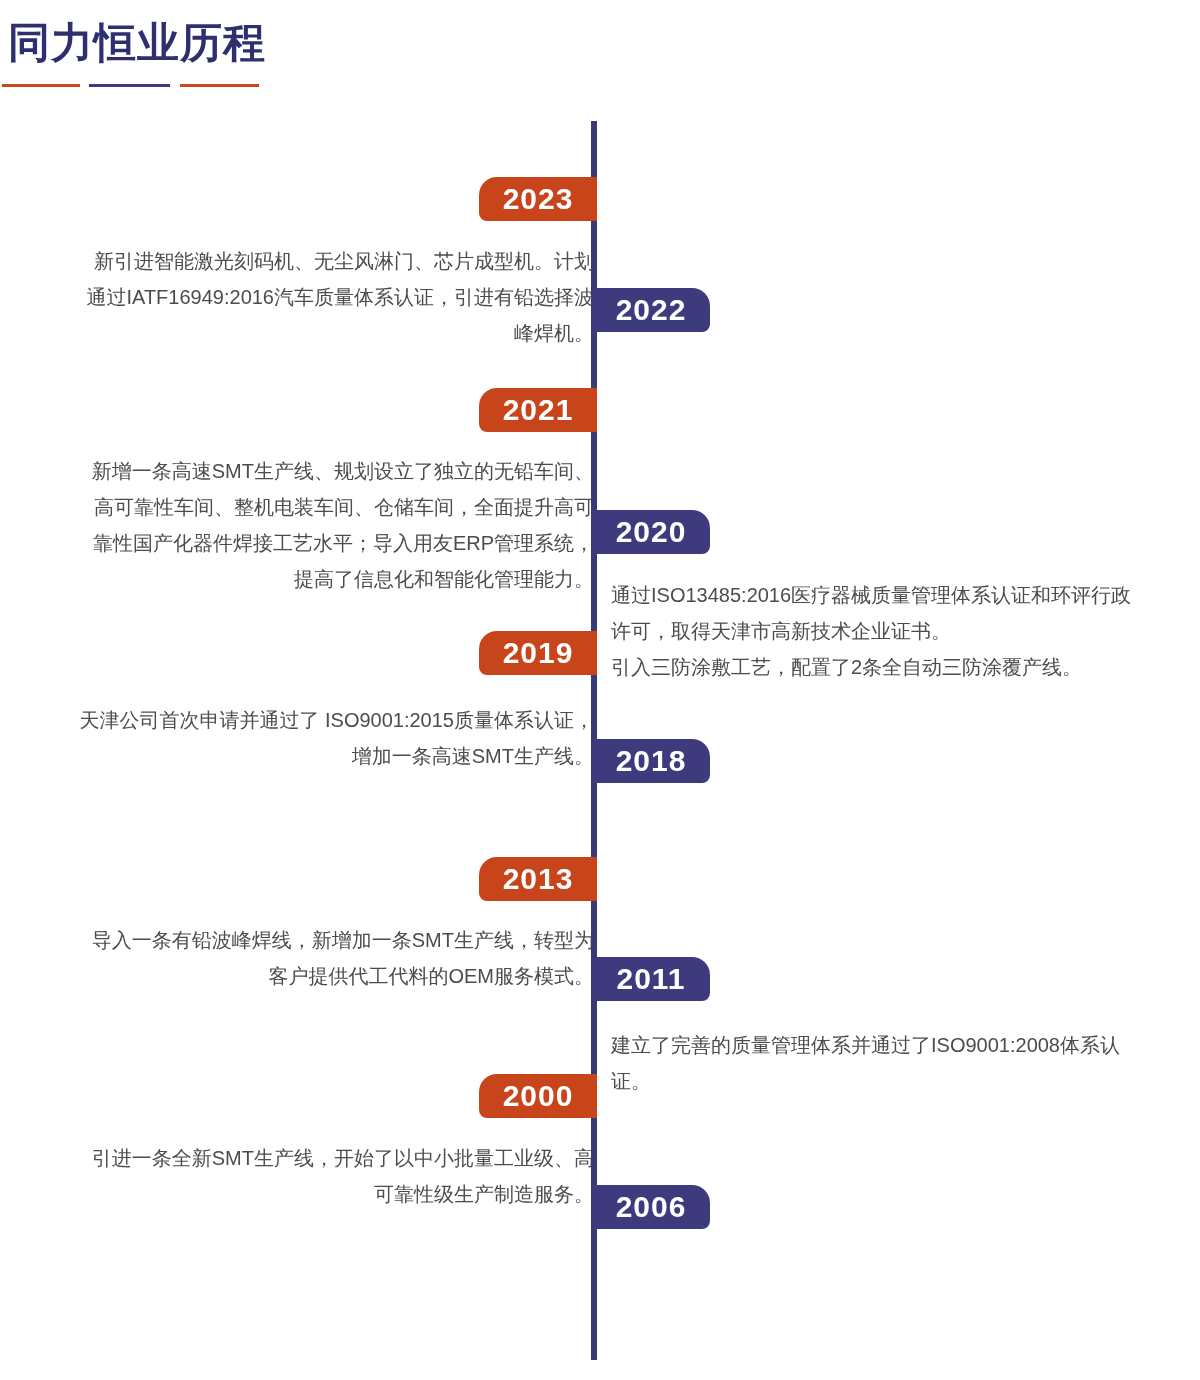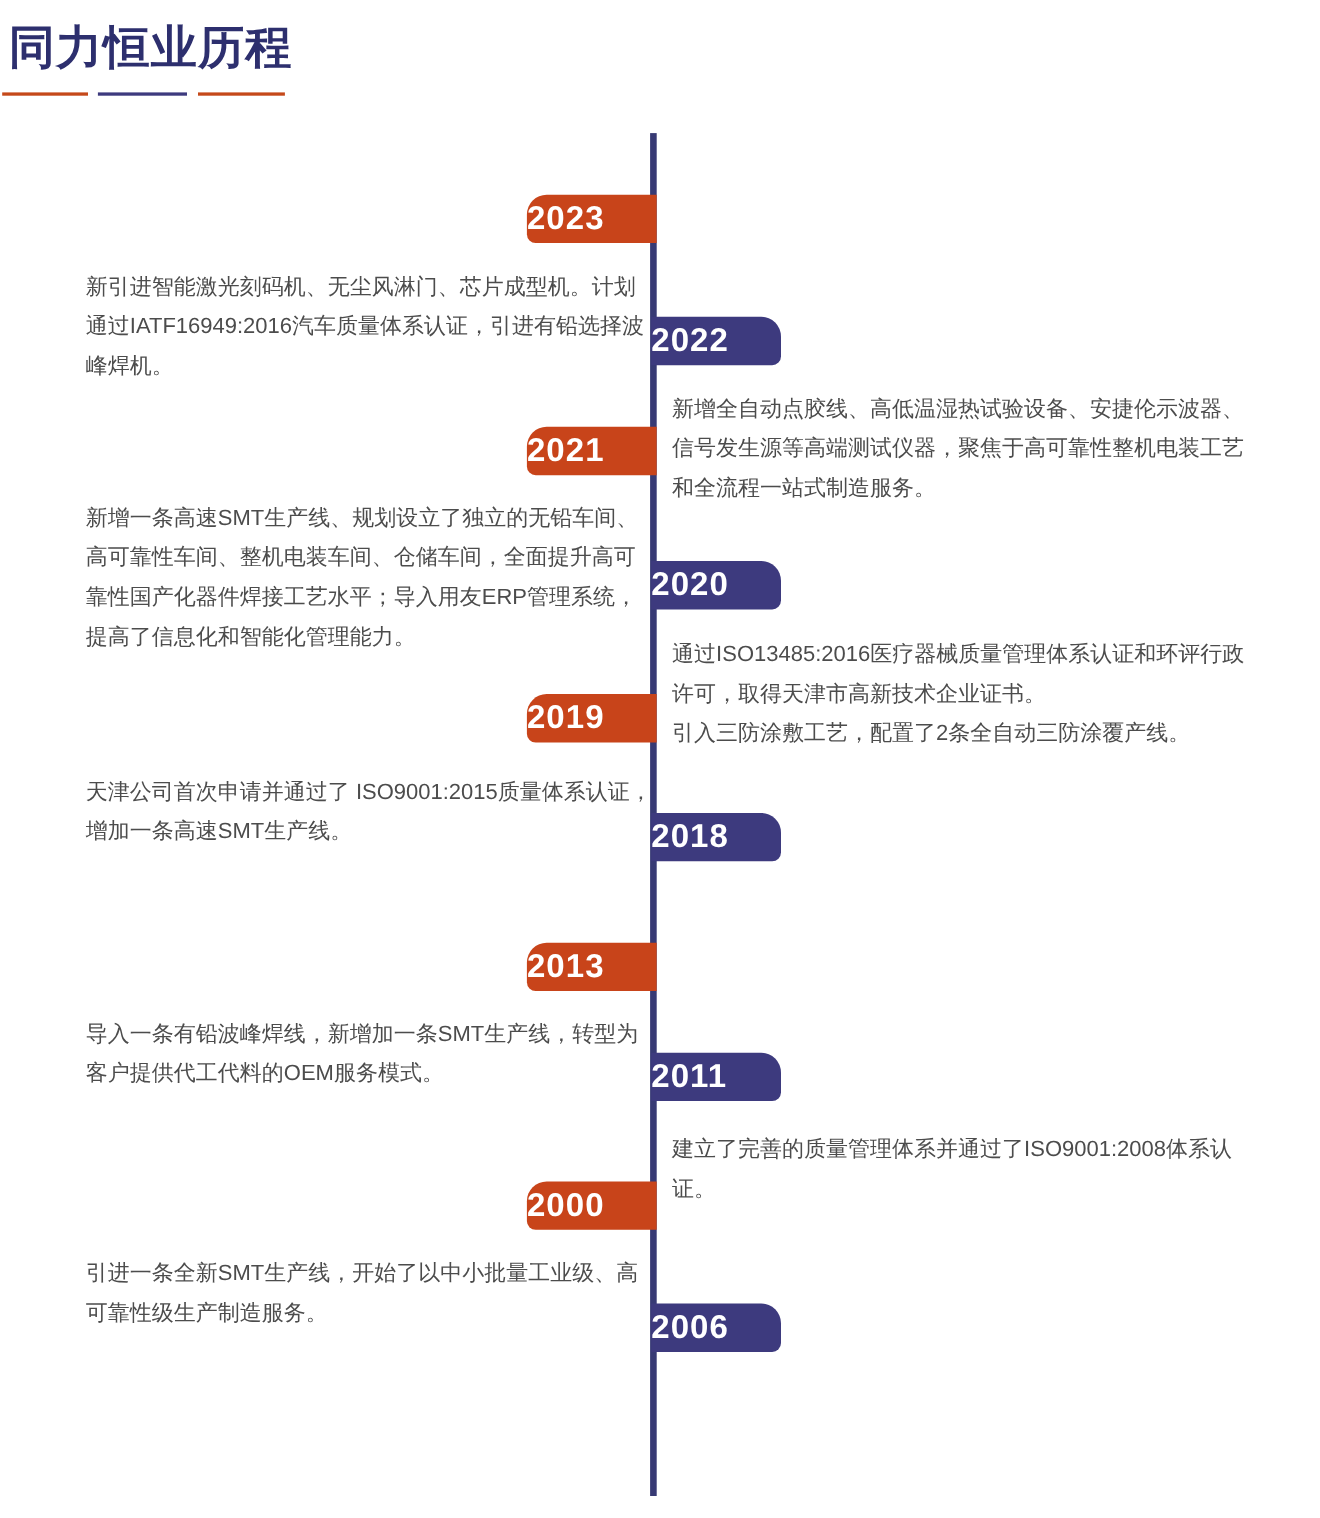--- a/index.html
+++ b/index.html
@@ -43,21 +43,21 @@
     height: 1239px;
     background: #373a74;
     z-index: 1;
   }
 
   .year-badge {
     position: absolute;
     width: 118px;
     height: 44px;
     line-height: 44px;
-    text-align: left;
+    text-align: center;
     font-size: 30px;
     font-weight: bold;
     color: #ffffff;
     z-index: 2;
     letter-spacing: 1px;
   }
   .badge-left {
     left: 479px;
     background: #c8441a;
     border-radius: 18px 0 0 8px;
@@ -68,40 +68,39 @@
     border-radius: 0 18px 8px 0;
   }
 
   .milestone-text {
     position: absolute;
     font-size: 20px;
     line-height: 36px;
     color: #4c4c4c;
     white-space: pre-line;
   }
-  .text-left  { left: 78px;  width: 516px; }
+  .text-left  { left: 78px;  width: 516px; text-align: right; }
   .text-right { left: 611px; width: 522px; }
 </style>
 </head>
 <body>
 
 <div class="stage">
 
   <div class="page-title">同力恒业历程</div>
   <div class="title-underline u1"></div>
   <div class="title-underline u2"></div>
   <div class="title-underline u3"></div>
 
   <div class="timeline-line"></div>
 
   <div class="year-badge badge-left" style="top:177px">2023</div>
   <div class="milestone-text text-left" style="top:243px">新引进智能激光刻码机、无尘风淋门、芯片成型机。计划通过IATF16949:2016汽车质量体系认证，引进有铅选择波峰焊机。</div>
 
   <div class="year-badge badge-right" style="top:288px">2022</div>
-  <div class="milestone-text text-right" style="top:354px">新增全自动点胶线、高低温湿热试验设备、安捷伦示波器、信号发生源等高端测试仪器，聚焦于高可靠性整机电装工艺和全流程一站式制造服务。</div>
 
   <div class="year-badge badge-left" style="top:388px">2021</div>
   <div class="milestone-text text-left" style="top:453px">新增一条高速SMT生产线、规划设立了独立的无铅车间、高可靠性车间、整机电装车间、仓储车间，全面提升高可靠性国产化器件焊接工艺水平；导入用友ERP管理系统，提高了信息化和智能化管理能力。</div>
 
   <div class="year-badge badge-right" style="top:510px">2020</div>
   <div class="milestone-text text-right" style="top:577px">通过ISO13485:2016医疗器械质量管理体系认证和环评行政许可，取得天津市高新技术企业证书。
 引入三防涂敷工艺，配置了2条全自动三防涂覆产线。</div>
 
   <div class="year-badge badge-left" style="top:631px">2019</div>
   <div class="milestone-text text-left" style="top:702px">天津公司首次申请并通过了 ISO9001:2015质量体系认证，增加一条高速SMT生产线。</div>

